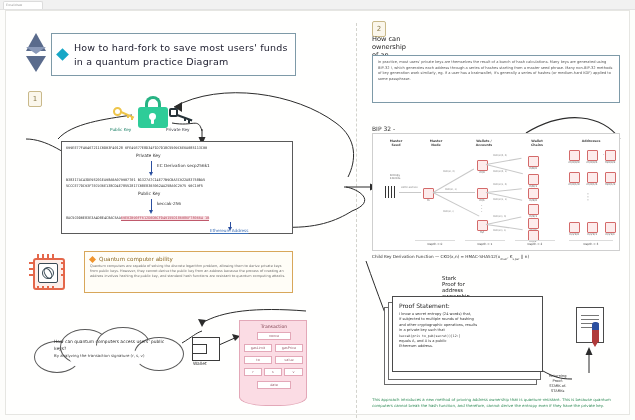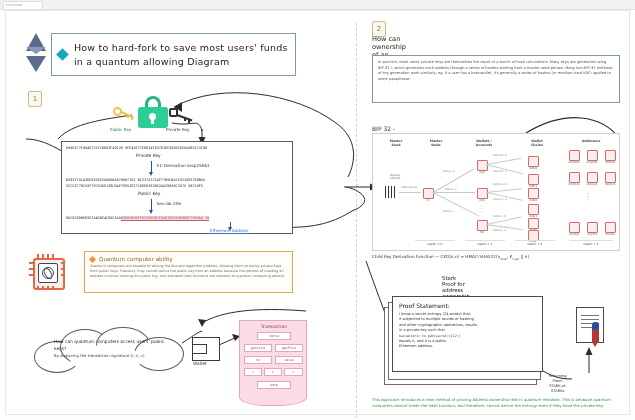--- a/index.html
+++ b/index.html
@@ -202,21 +202,21 @@
       <div class="badge" style="left:22px;top:80px;">1</div>
 
       <div class="eth-logo">
         <div class="eth-top"></div>
         <div class="eth-top2"></div>
         <div class="eth-bot"></div>
       </div>
 
       <div class="title-box">
         <div class="title-diamond"></div>
-        <div class="title-text">How to hard-fork to save most users' funds in a quantum allowing Diagram</div>
+        <div class="title-text">How to hard-fork to save most users' funds in a quantum practice Diagram</div>
       </div>
 
       <div class="lockwrap">
         <div class="lock-shackle"></div>
         <div class="lock-body"></div>
         <div class="lock-hole"></div>
         <div class="lock-hole2"></div>
       </div>
 
       <div class="key" style="left:107px;top:96px;width:24px;height:15px;">

